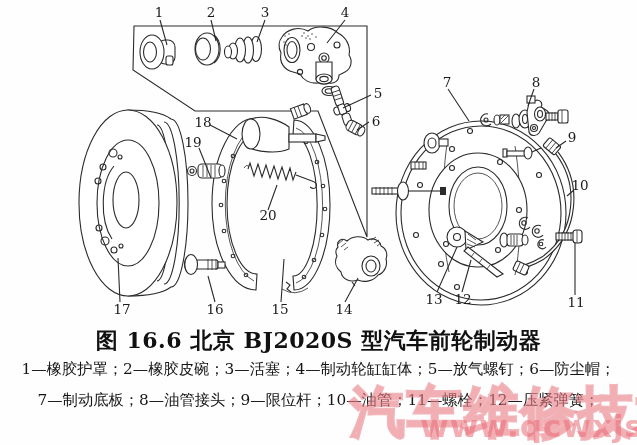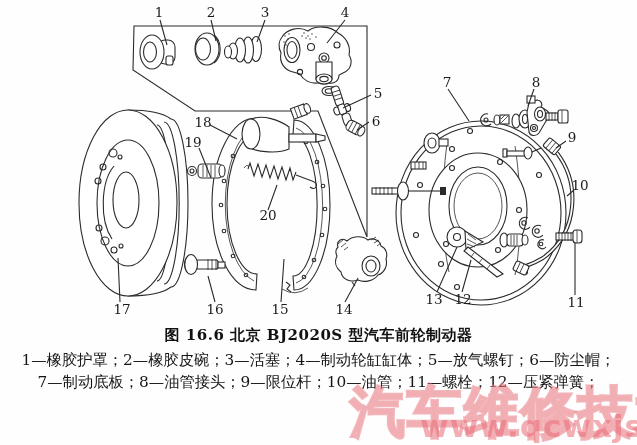--- a/index.html
+++ b/index.html
@@ -1,23 +1,23 @@
 <!DOCTYPE html>
 <html><head>
 <meta charset="utf-8">
 <style>
   html,body{margin:0;padding:0;background:#ffffff;}
   .page{position:relative;width:637px;height:445px;background:#fefefe;overflow:hidden;
         font-family:"DejaVu Serif","Liberation Serif",serif;}
   .diagram{position:absolute;left:0;top:0;}
   .caption{position:absolute;left:0;top:326px;width:100%;text-align:center;
-           font-weight:bold;font-size:15px;color:#111;letter-spacing:.5px;}
+           font-weight:bold;font-size:22px;color:#111;letter-spacing:.5px;}
   .legend{position:absolute;left:0;top:349px;width:100%;text-align:center;
           font-size:15.3px;line-height:22px;color:#151515;}
-  .legend div{white-space:nowrap;}
+  .legend div{white-space:nowrap;margin-top:9px;}
   .wm-cn{position:absolute;left:350px;top:376px;font-size:55px;font-weight:bold;
          font-family:"DejaVu Sans","Liberation Sans",sans-serif;white-space:nowrap;
          color:rgba(240,150,156,0.16);-webkit-text-stroke:2.5px rgba(231,122,132,0.55);
          letter-spacing:2px;pointer-events:none;}
   .wm-url{position:absolute;left:420px;top:408px;font-size:31px;font-weight:bold;
           font-family:"DejaVu Sans","Liberation Sans",sans-serif;white-space:nowrap;
           color:rgba(233,108,118,0.55);letter-spacing:1px;pointer-events:none;}
   svg text{font-family:"DejaVu Serif","Liberation Serif",serif;font-size:13.5px;fill:#1a1a1a;}
   .ln{stroke:#2b2b2b;stroke-width:1.1;fill:none;}
   .lnw{stroke:#2b2b2b;stroke-width:1.1;fill:#ffffff;}

